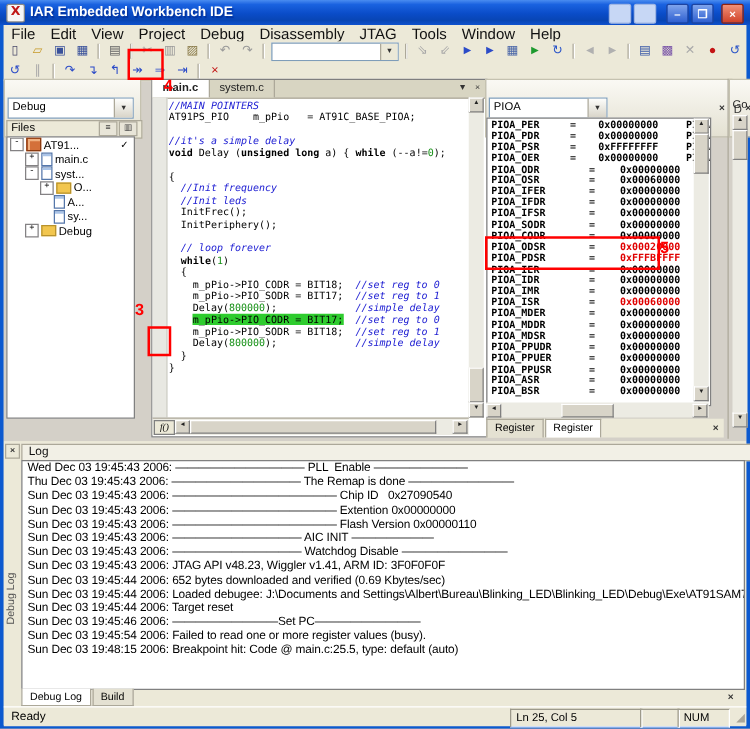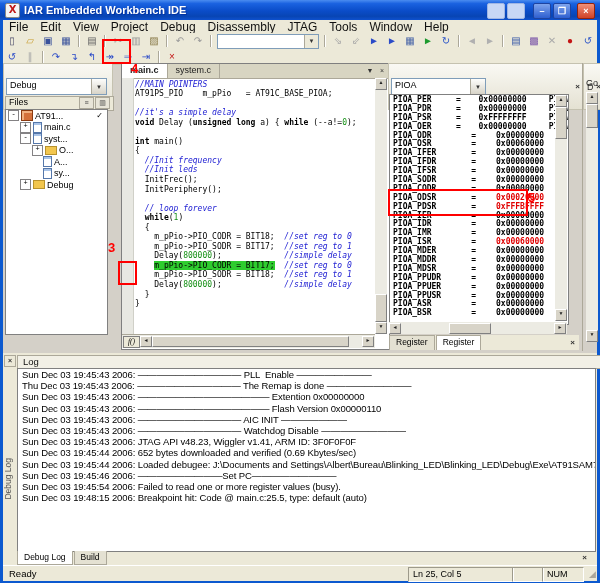--- a/index.html
+++ b/index.html
@@ -302,21 +302,20 @@
         </div>
       </div>
       <div id="code">
           <div class="cl"></div>
           <div class="cl"><span class="tk-c">//MAIN POINTERS</span></div>
           <div class="cl"><span class="tk-p">AT91PS_PIO    m_pPio   = AT91C_BASE_PIOA;</span></div>
           <div class="cl"></div>
           <div class="cl"><span class="tk-c">//it's a simple delay</span></div>
           <div class="cl"><span class="tk-k">void</span><span class="tk-p"> Delay (</span><span class="tk-k">unsigned long</span><span class="tk-p"> a) { </span><span class="tk-k">while</span><span class="tk-p"> (--a!=</span><span class="tk-n">0</span><span class="tk-p">); }</span></div>
           <div class="cl"></div>
-          <div class="cl"><span class="tk-k">int</span><span class="tk-p"> main()</span></div>
           <div class="cl"><span class="tk-p">{</span></div>
           <div class="cl"><span class="tk-p">  </span><span class="tk-c">//Init frequency</span></div>
           <div class="cl"><span class="tk-p">  </span><span class="tk-c">//Init leds</span></div>
           <div class="cl"><span class="tk-p">  InitFrec();</span></div>
           <div class="cl"><span class="tk-p">  InitPeriphery();</span></div>
           <div class="cl"></div>
           <div class="cl"><span class="tk-p">  </span><span class="tk-c">// loop forever</span></div>
           <div class="cl"><span class="tk-p">  </span><span class="tk-k">while</span><span class="tk-p">(</span><span class="tk-n">1</span><span class="tk-p">)</span></div>
           <div class="cl"><span class="tk-p">  {</span></div>
           <div class="cl"><span class="tk-p">    m_pPio-&gt;PIO_CODR = BIT18;  </span><span class="tk-c">//set reg to 0 (led2 on)</span></div>
@@ -409,29 +408,31 @@
   </div>
 
   <div id="logpanel">
     <div id="log-strip">
       <div id="log-x">×</div>
       <div id="log-side">Debug Log</div>
     </div>
     <div id="log-hdr">Log</div>
     <div id="logbody">
         <div id="loglines">
-          <div class="logline">Sun Dec 03 19:45:43 2006: ——————————— PLL  Enable ————————</div>
+          <div class="logline">Wed Dec 03 19:45:43 2006: ——————————— PLL  Enable ————————</div>
           <div class="logline">Thu Dec 03 19:45:43 2006: ——————————— The Remap is done —————————</div>
+          <div class="logline">Sun Dec 03 19:45:43 2006: —————————————— Chip ID   0x27090540</div>
           <div class="logline">Sun Dec 03 19:45:43 2006: —————————————— Extention 0x00000000</div>
           <div class="logline">Sun Dec 03 19:45:43 2006: —————————————— Flash Version 0x00000110</div>
           <div class="logline">Sun Dec 03 19:45:43 2006: ——————————— AIC INIT ———————</div>
           <div class="logline">Sun Dec 03 19:45:43 2006: ——————————— Watchdog Disable —————————</div>
           <div class="logline">Sun Dec 03 19:45:43 2006: JTAG API v48.23, Wiggler v1.41, ARM ID: 3F0F0F0F</div>
           <div class="logline">Sun Dec 03 19:45:44 2006: 652 bytes downloaded and verified (0.69 Kbytes/sec)</div>
           <div class="logline">Sun Dec 03 19:45:44 2006: Loaded debugee: J:\Documents and Settings\Albert\Bureau\Blinking_LED\Blinking_LED\Debug\Exe\AT91SAM7_P64.d79</div>
+          <div class="logline">Sun Dec 03 19:45:44 2006: Target reset</div>
           <div class="logline">Sun Dec 03 19:45:46 2006: —————————Set PC—————————</div>
           <div class="logline">Sun Dec 03 19:45:54 2006: Failed to read one or more register values (busy).</div>
           <div class="logline">Sun Dec 03 19:48:15 2006: Breakpoint hit: Code @ main.c:25.5, type: default (auto)</div>
         </div>
       </div>
     <div id="ltabs">
         <div class="ltab act">Debug Log</div>
         <div class="ltab">Build</div>
       </div>
     <div class="xbtn" id="ltabs-x">×</div>

